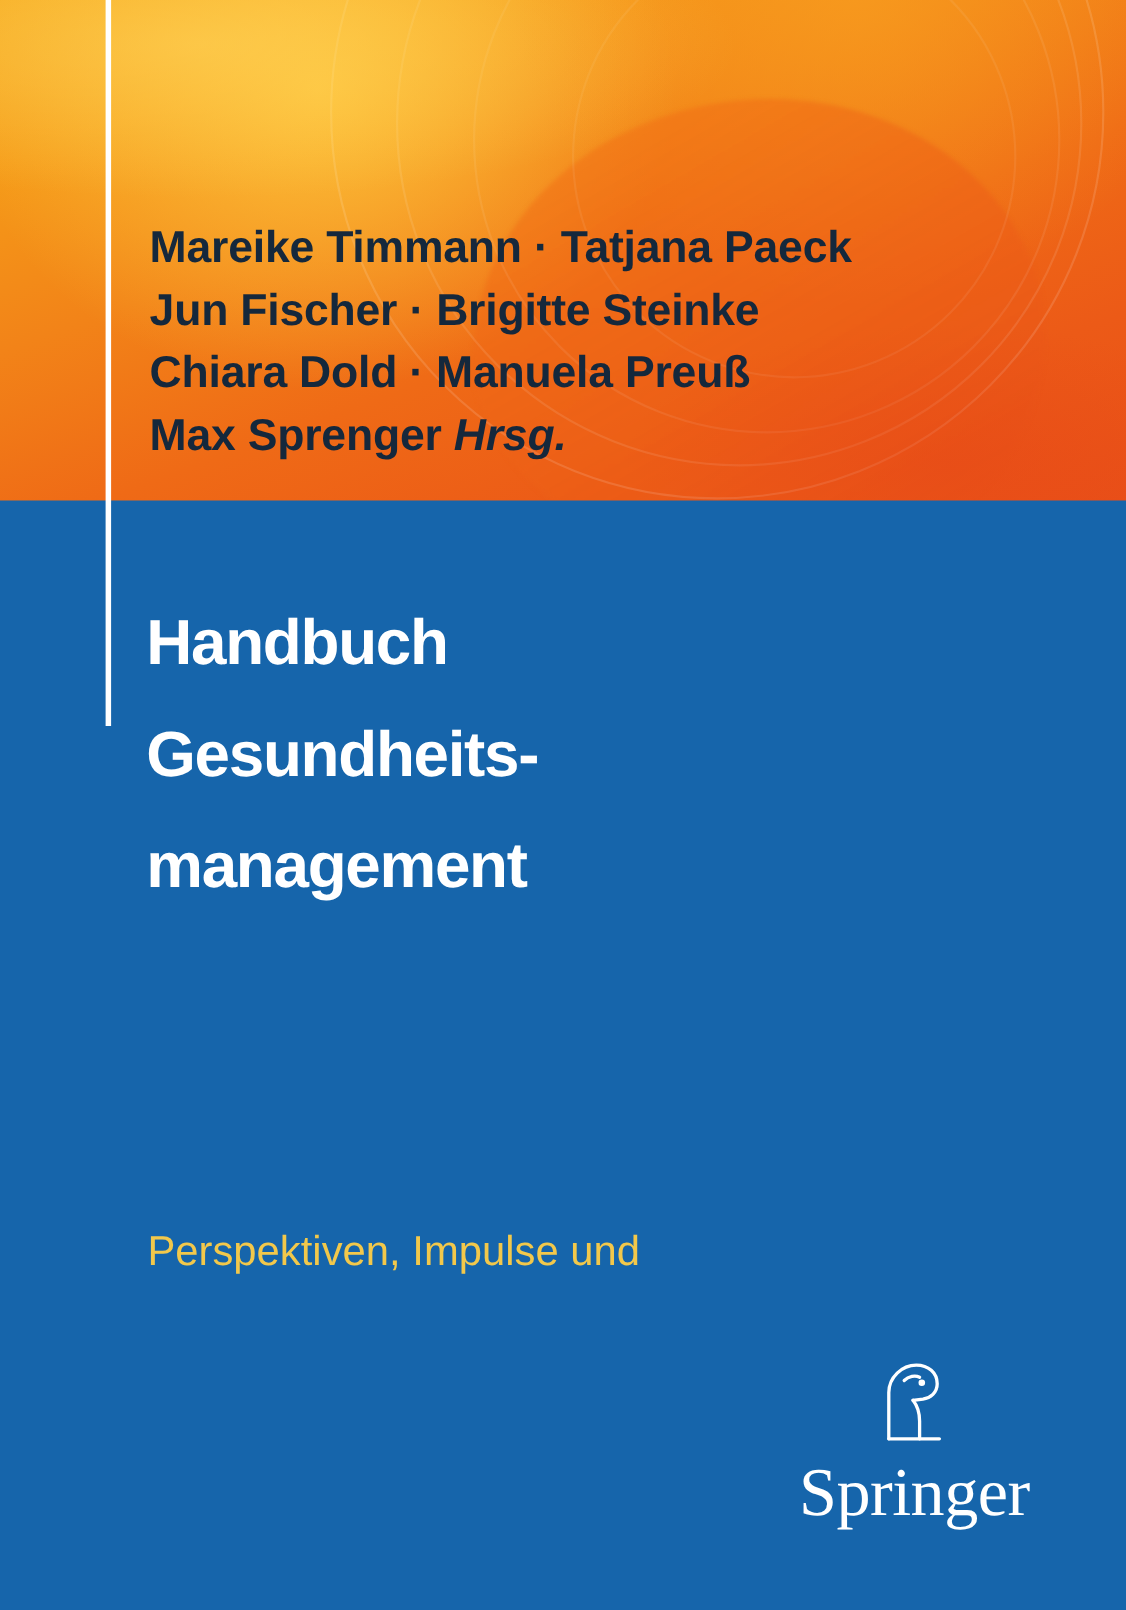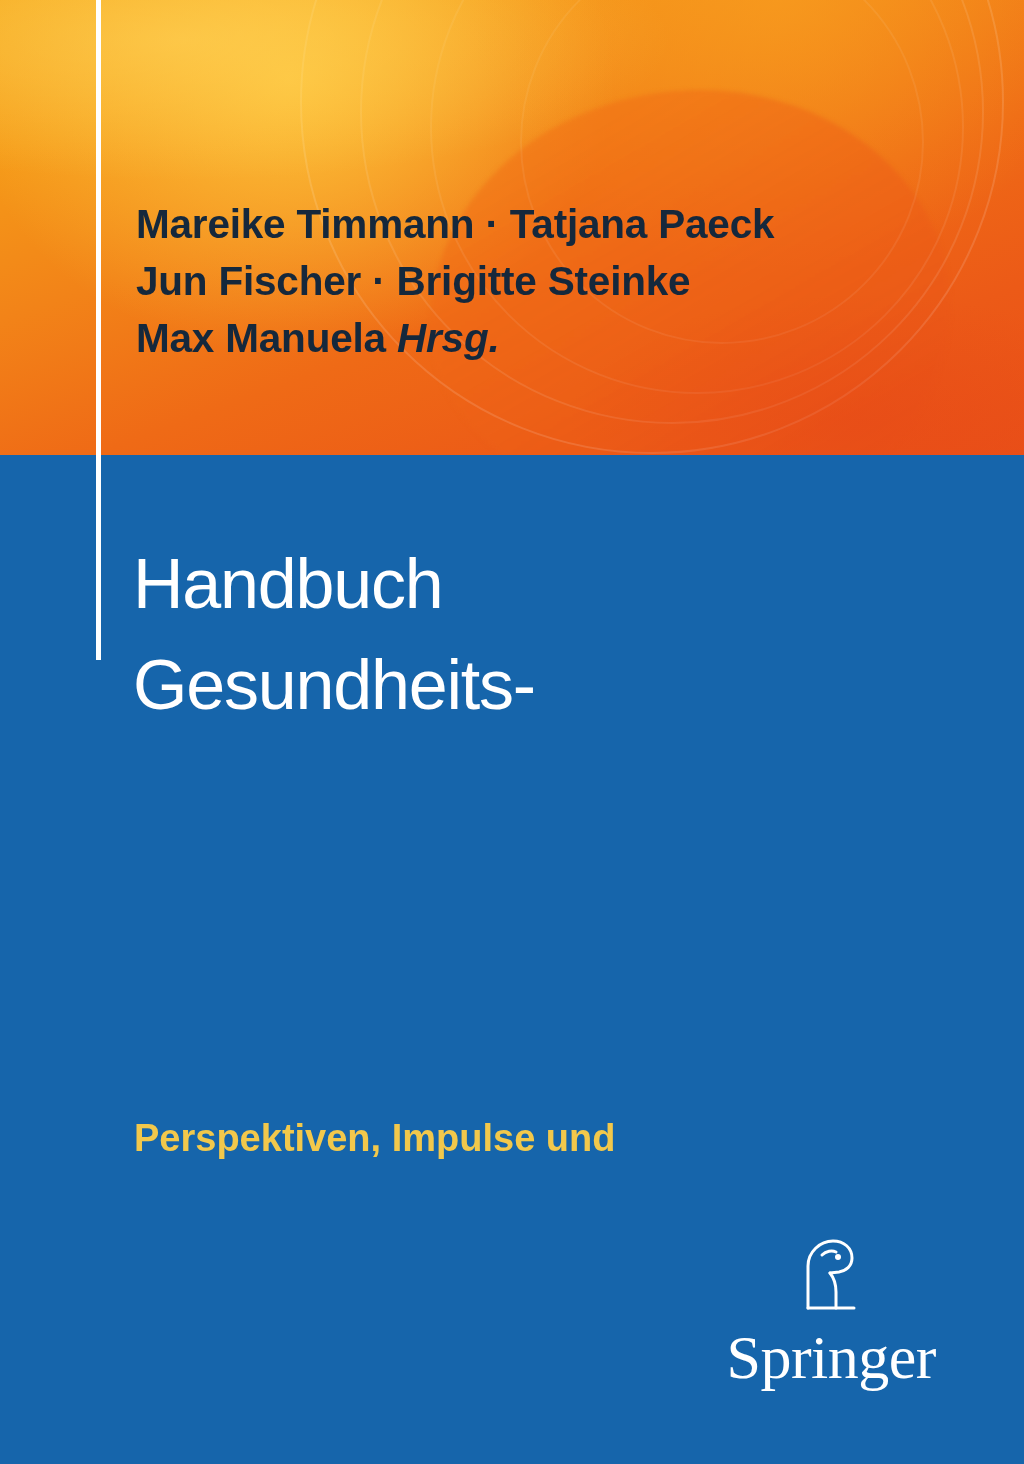--- a/index.html
+++ b/index.html
@@ -109,34 +109,34 @@
   .editors .hrsg {
     font-style: italic;
     font-weight: 700;
   }
   .title {
     position: absolute;
     left: 133px;
     top: 534px;
     width: 790px;
     color: #ffffff;
-    font-size: 70px;
+    font-size: 58px;
     line-height: 101px;
-    font-weight: 400;
+    font-weight: 700;
     letter-spacing: -1.2px;
   }
   .subtitle {
     position: absolute;
     left: 134px;
     top: 1112px;
     width: 700px;
     color: #f2c84b;
     font-size: 38px;
     line-height: 52px;
-    font-weight: 700;
+    font-weight: 400;
   }
   
   .logo {
     position: absolute;
     right: 88px;
     bottom: 76px;
     display: flex;
     align-items: center;
     gap: 14px;
     flex-direction: column;
@@ -171,29 +171,31 @@
     <div class="streak"></div>
   </div>
 
   <div class="blue-zone"></div>
 
   <div class="rule"></div>
 
   <div class="editors">
     <div>Mareike Timmann · Tatjana Paeck</div>
     <div>Jun Fischer · Brigitte Steinke</div>
+    <div>Chiara Dold · Manuela Preuß</div>
     <div>
-      <span>Max Manuela</span>
+      <span>Max Sprenger</span>
       <span class="hrsg">Hrsg.</span>
     </div>
   </div>
 
   <div class="title">
     <div>Handbuch</div>
     <div>Gesundheits-</div>
+    <div>management</div>
   </div>
 
   <div class="subtitle">
     <div>Perspektiven, Impulse und</div>
   </div>
 
   <div class="logo">
     <svg class="mark" viewBox="0 0 62 76" aria-hidden="true">
       <g fill="none" stroke="#ffffff" stroke-width="3">
         <path d="M8 72 L8 30 C8 16 20 5 33 5 C44 5 52 12 52 22 C52 30 46 35 39 36 L30 37" stroke-linecap="round" stroke-linejoin="round"></path>

